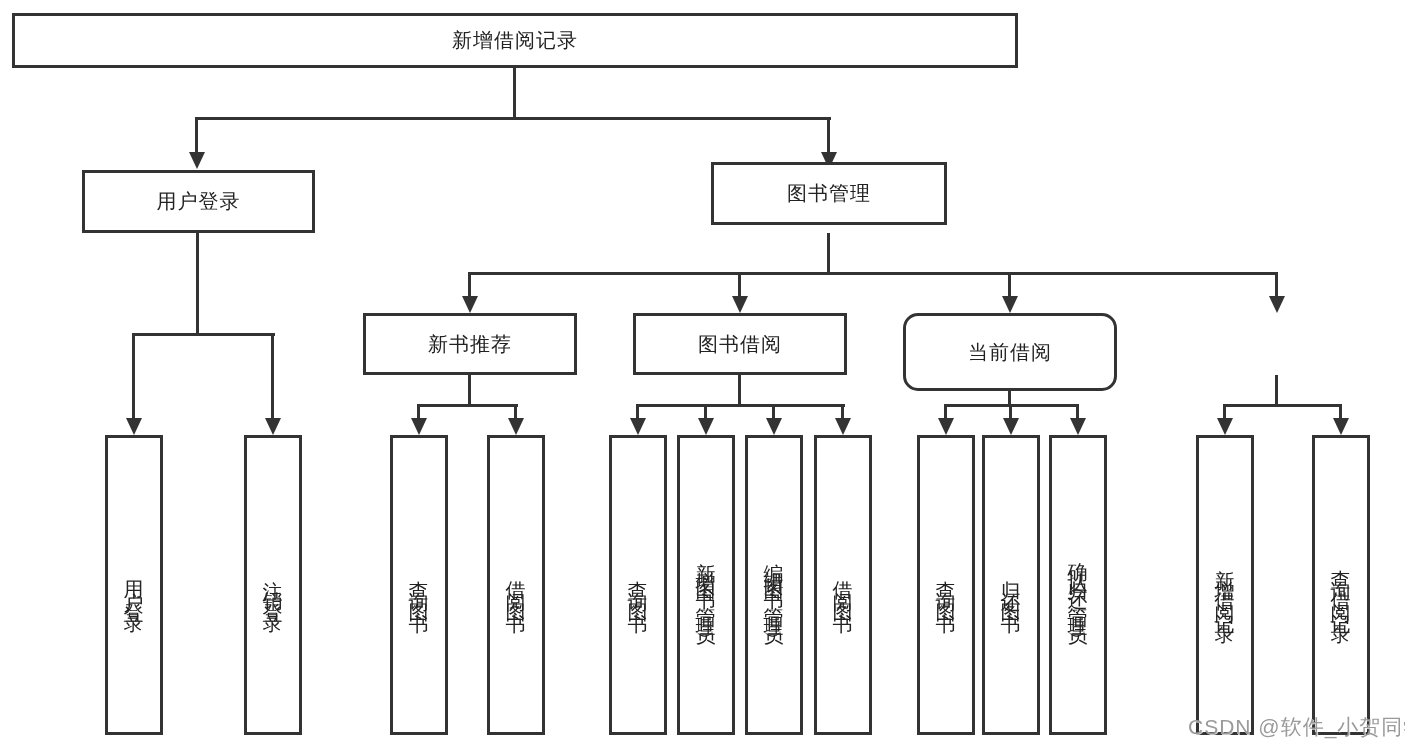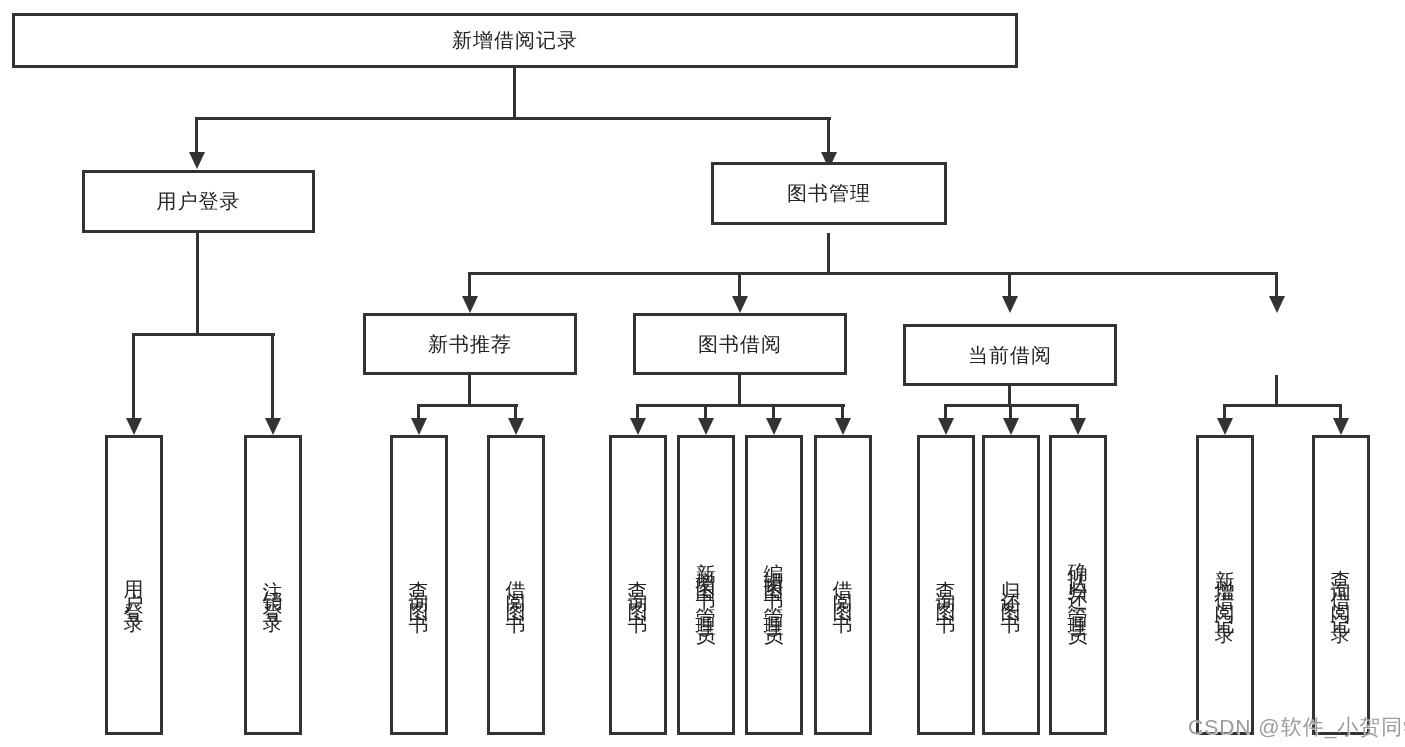--- a/index.html
+++ b/index.html
@@ -81,21 +81,21 @@
   <div class="arrow" style="left:462px;top:296px;"></div>
   <div class="vline" style="left:738px;top:272px;height:26px;"></div>
   <div class="arrow" style="left:732px;top:296px;"></div>
   <div class="vline" style="left:1008px;top:272px;height:26px;"></div>
   <div class="arrow" style="left:1002px;top:296px;"></div>
   <div class="vline" style="left:1275px;top:272px;height:26px;"></div>
   <div class="arrow" style="left:1269px;top:296px;"></div>
 
   <div class="box" style="left:633px;top:313px;width:214px;height:62px;">图书借阅</div>
   <div class="box" style="left:363px;top:313px;width:214px;height:62px;">新书推荐</div>
-  <div class="box" style="left:903px;top:324px;width:214px;height:62px;">当前借阅</div>
+  <div class="box" style="left:903px;top:313px;width:214px;height:78px;border-radius:15px;">当前借阅</div>
 
   <div class="vline" style="left:468px;top:375px;height:31px;"></div>
   <div class="hline" style="left:417px;top:404px;width:101px;"></div>
   <div class="vline" style="left:417px;top:404px;height:17px;"></div>
   <div class="arrow" style="left:411px;top:418px;"></div>
   <div class="vline" style="left:514px;top:404px;height:17px;"></div>
   <div class="arrow" style="left:508px;top:418px;"></div>
 
   <div class="vline" style="left:738px;top:375px;height:31px;"></div>
   <div class="hline" style="left:636px;top:404px;width:209px;"></div>

